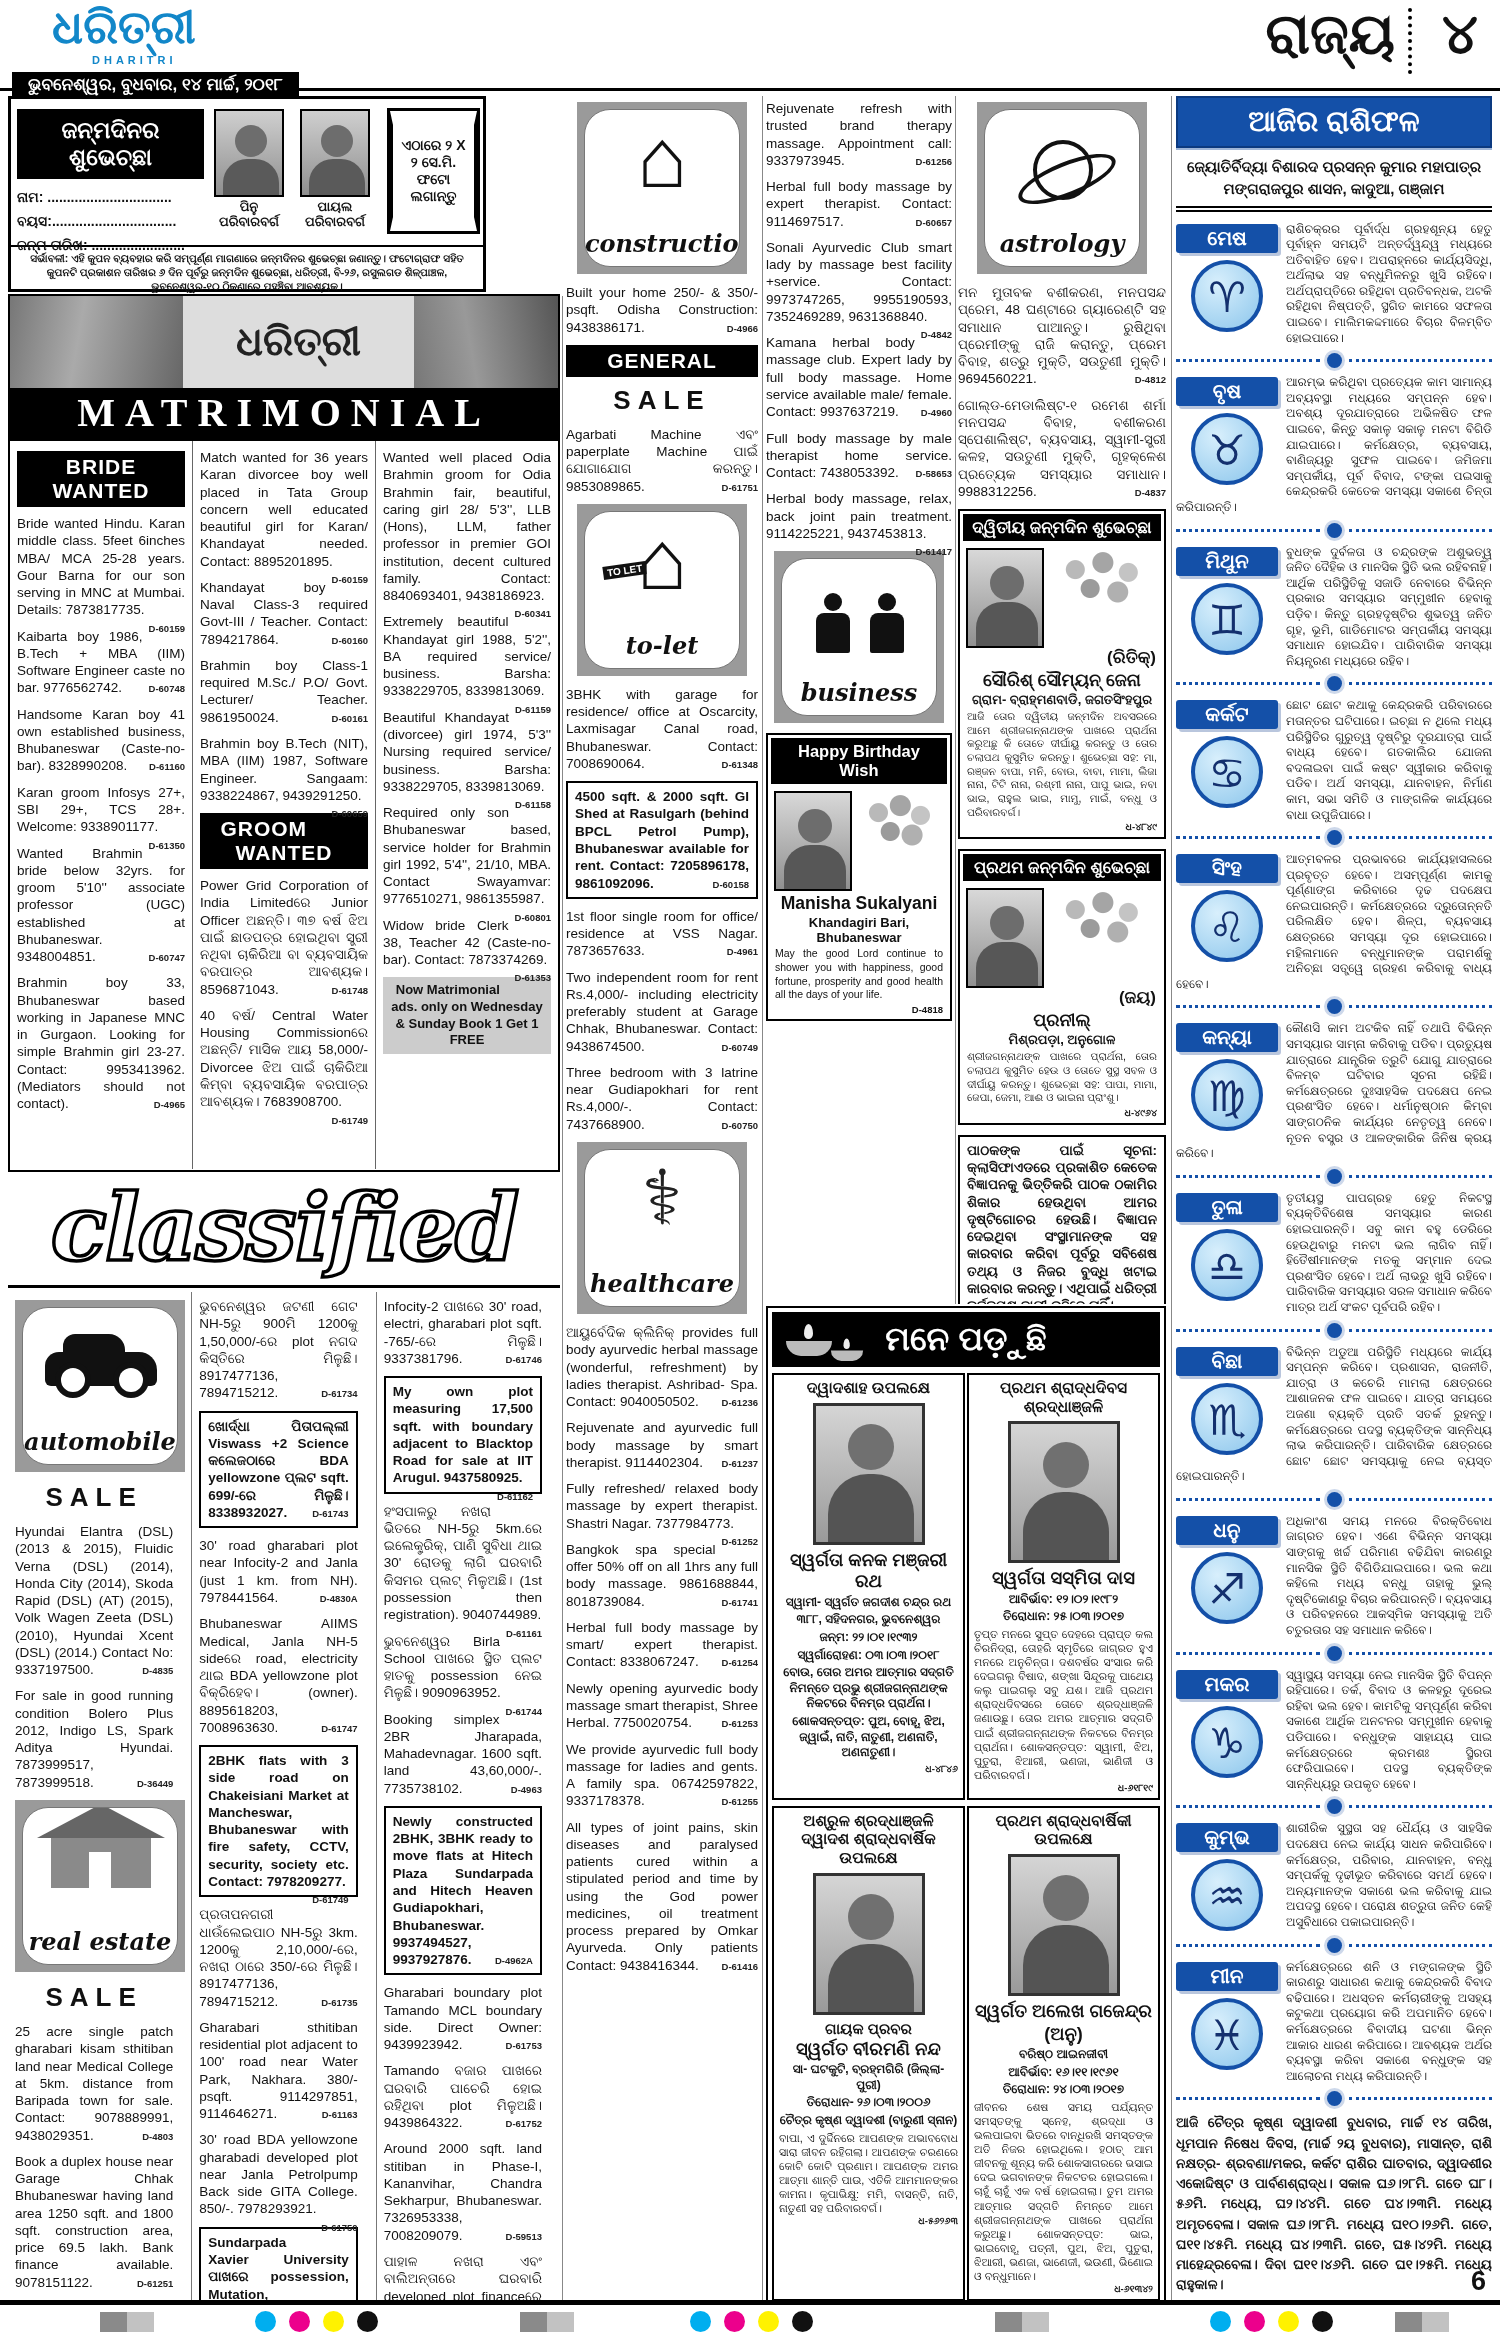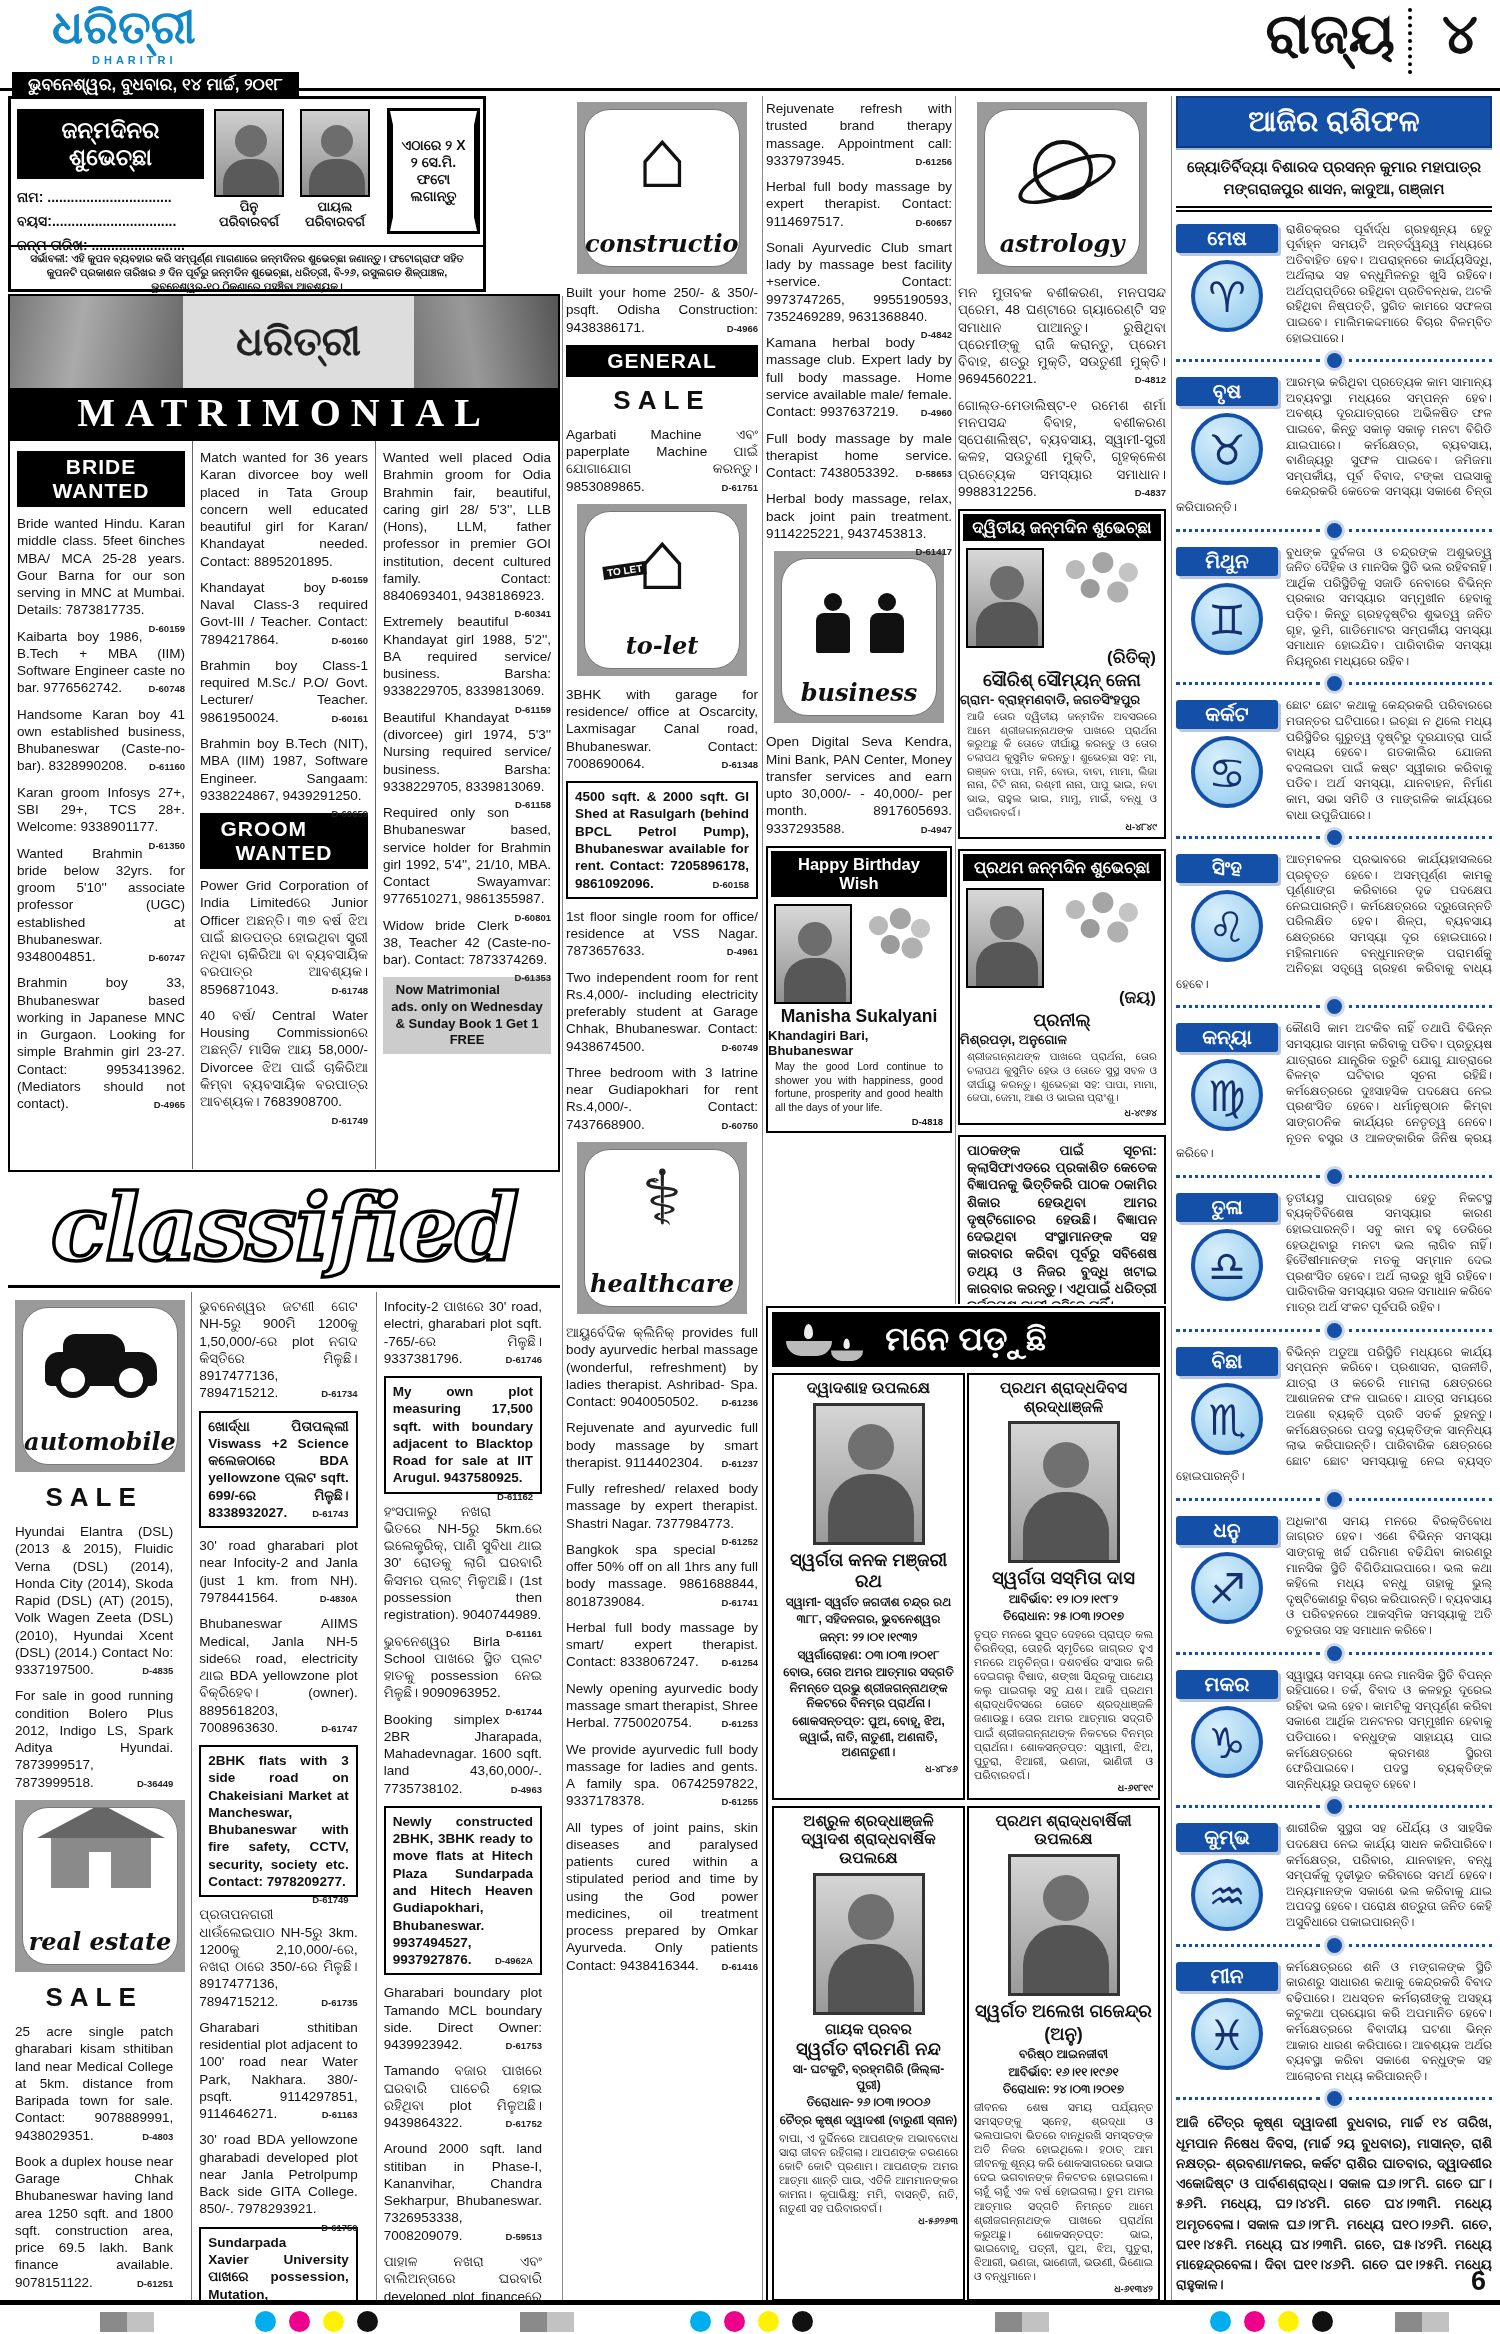--- a/index.html
+++ b/index.html
@@ -61,21 +61,21 @@
   .wish-photo::before{content:"";position:absolute;left:22px;top:16px;width:34px;height:34px;border-radius:50%;background:#6d6d6d;}
   .wish-photo::after{content:"";position:absolute;left:8px;top:52px;width:62px;height:46px;border-radius:26px 26px 0 0;background:#575757;}
   .flowers{flex:1;height:70px;margin:2px 0 0 8px;background:
      radial-gradient(circle at 22% 28%,#b9b9b9 9px,transparent 10px),
      radial-gradient(circle at 48% 18%,#a5a5a5 10px,transparent 11px),
      radial-gradient(circle at 72% 32%,#c4c4c4 9px,transparent 10px),
      radial-gradient(circle at 36% 55%,#9b9b9b 9px,transparent 10px),
      radial-gradient(circle at 62% 60%,#b0b0b0 10px,transparent 11px);}
   .wish-nick{text-align:right;font-size:17px;font-weight:800;padding:0 8px;}
   .wish-name{text-align:center;font-size:17.5px;font-weight:800;margin:2px 0 1px 0;}
-  .wish-addr{font-size:13px;font-weight:700;}
+  .wish-addr{text-align:center;font-size:13px;font-weight:700;}
   .wish-msg{font-size:10.5px;line-height:1.3;text-align:justify;padding:2px 7px;}
   .wish-code{text-align:right;font-size:9.5px;font-weight:700;padding:0 7px;}
   
   .rem{position:absolute;left:766px;top:1306px;width:400px;height:996px;border:2px solid #000;padding:4px;}
   .rem-head{background:#000;color:#fff;font-weight:800;font-size:33px;text-align:center;padding:8px 2px;position:relative;margin-bottom:6px;}
   .diya{position:absolute;left:14px;top:10px;width:46px;height:34px;}
   .diya::before{content:"";position:absolute;bottom:0;left:0;width:46px;height:15px;background:#bbb;border-radius:0 0 23px 23px;}
   .diya::after{content:"";position:absolute;left:18px;top:2px;width:9px;height:15px;background:#eee;border-radius:50% 50% 50% 50%/65% 65% 35% 35%;}
   .diya.d2{left:52px;top:20px;transform:scale(.7);}
   .rem-grid{display:flex;flex-wrap:wrap;justify-content:space-between;}
@@ -295,21 +295,20 @@
       <div class="ad" data-name="classified-ad"><span class="t" data-name="ad-text">Kamana herbal body massage club. Expert lady by full body massage. Home service available male/ female. Contact: 9937637219.</span><span class="code" data-name="ad-code">D-4960</span></div>
       <div class="ad" data-name="classified-ad"><span class="t" data-name="ad-text">Full body massage by male therapist home service. Contact: 7438053392.</span><span class="code" data-name="ad-code">D-58653</span></div>
       <div class="ad" data-name="classified-ad"><span class="t" data-name="ad-text">Herbal body massage, relax, back joint pain treatment. 9114225221, 9437453813.</span><span class="code" data-name="ad-code">D-61417</span></div>
       <div class="iconwrap" data-name="category-icon-box-business">
         <div class="iconbox" data-name="business-icon">
           <div class="person" data-name="person-icon" style="left: 34px;"></div>
           <div class="person" data-name="person-icon" style="left: 88px;"></div>
           <div class="icon-script" data-name="category-label">business</div>
         </div>
       </div>
-      <div class="ad" data-name="classified-ad"><span class="t" data-name="ad-text">Open Digital Seva Kendra, Mini Bank, PAN Center, Money transfer services and earn upto 30,000/- - 40,000/- per month. 8917605693. 9337293588.</span><span class="code" data-name="ad-code">D-4947</span></div>
       <div class="wishbox" data-name="happy-birthday-wish-box">
         <div class="wish-head" data-name="happy-birthday-title">Happy Birthday Wish</div>
         <div class="wish-row" data-name="happy-birthday-body">
           <div class="wish-photo" data-name="birthday-person-photo"></div>
           <div class="flowers" data-name="flowers-image"></div>
         </div>
         <div class="wish-name" data-name="birthday-person-name">Manisha Sukalyani</div>
         <div class="wish-addr" data-name="birthday-person-address">Khandagiri Bari, Bhubaneswar</div>
         <div class="wish-msg" data-name="birthday-message">May the good Lord continue to shower you with happiness, good fortune, prosperity and good health all the days of your life.</div>
         <div class="wish-code" data-name="ad-code">D-4818</div>

